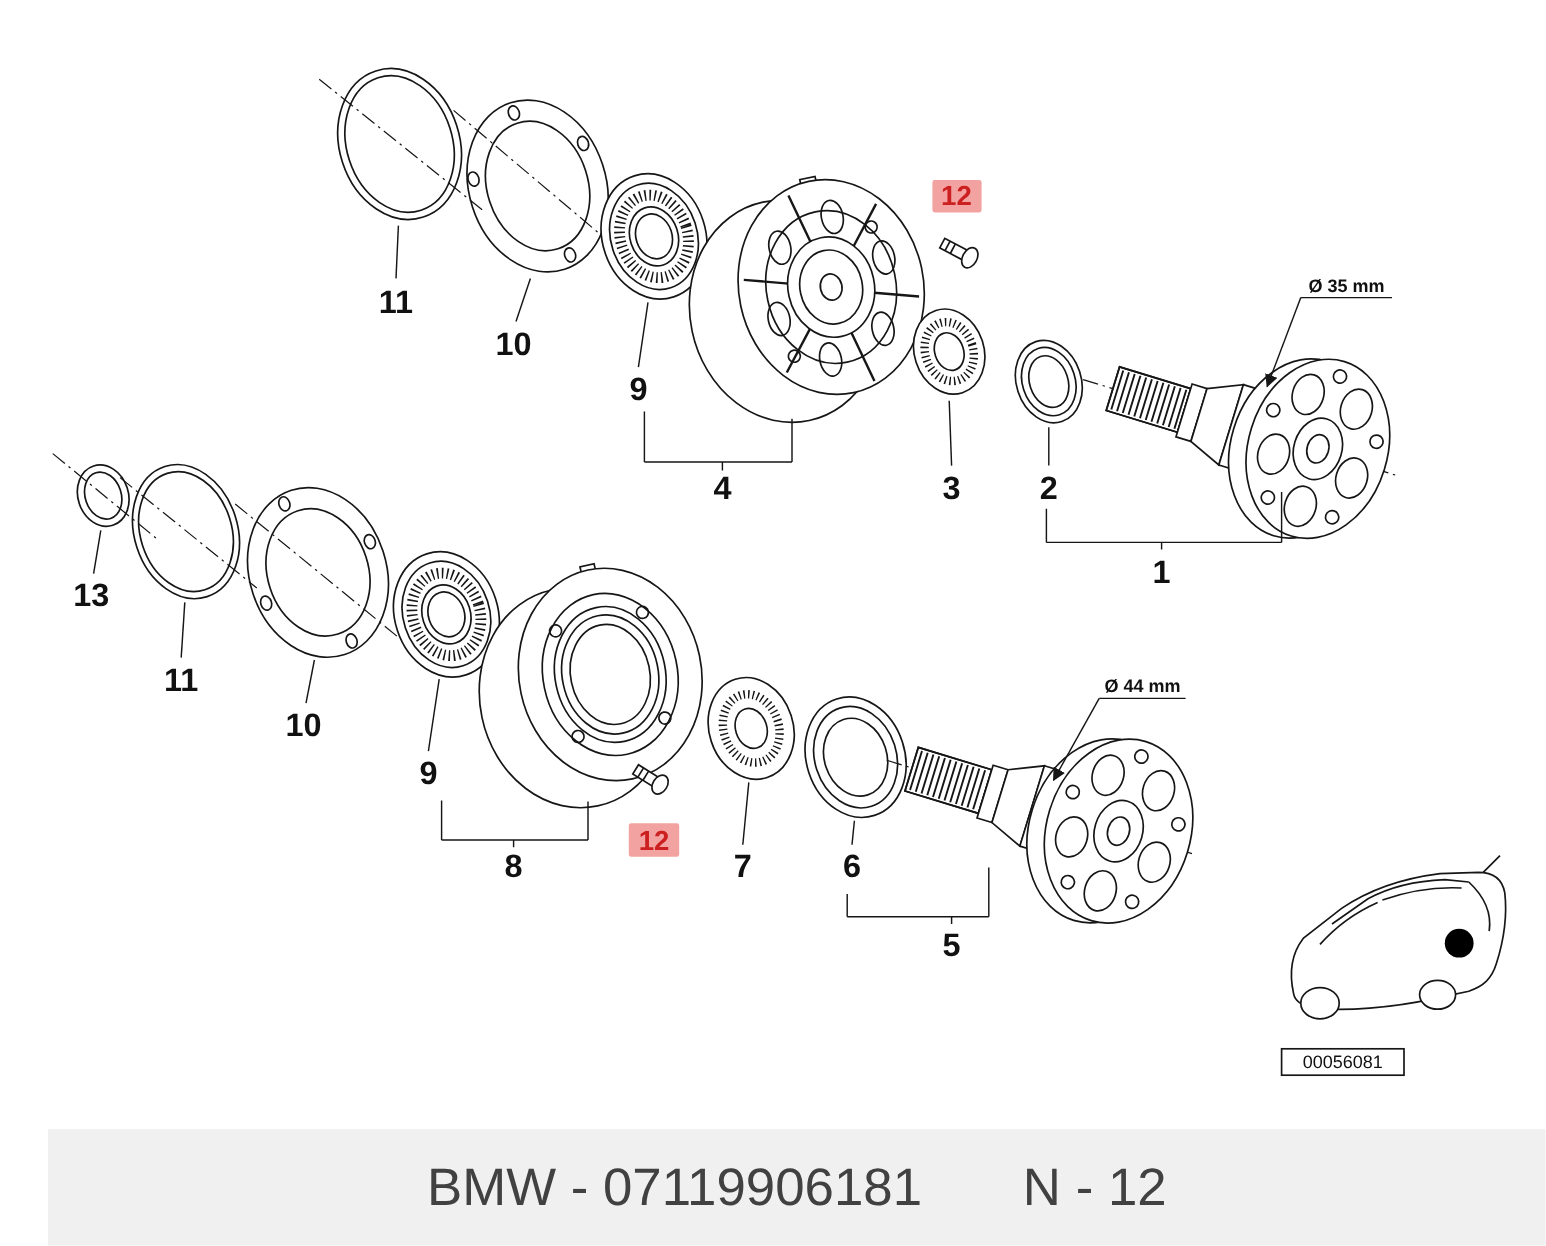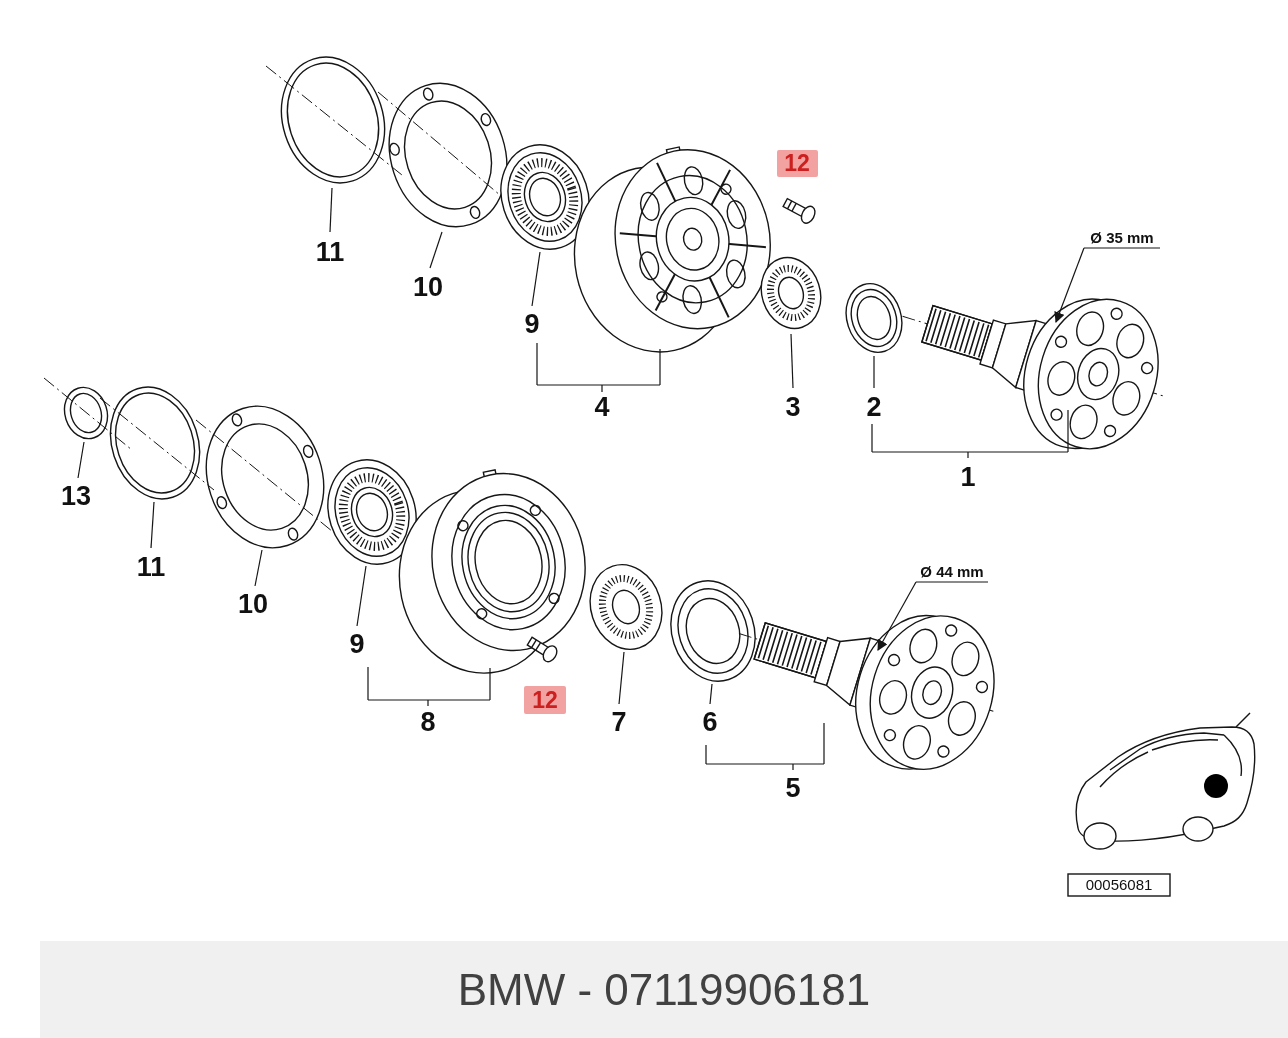--- a/index.html
+++ b/index.html
@@ -277,13 +277,14 @@
     <ellipse class="fw" cx="1100" cy="836" rx="16" ry="13"></ellipse>
     <ellipse class="fw" cx="1198" cy="829" rx="15" ry="12"></ellipse>
     <circle cx="1216" cy="786" r="12" fill="#000"></circle>
     <rect class="fw" x="1068" y="874" width="102" height="22"></rect>
     <text class="code" x="1119" y="890">00056081</text>
   </g>
 </svg>
 
 <div class="footer">
   <span>BMW - 07119906181</span>
+  <span>N - 12</span>
 </div>
 
 </body></html>

